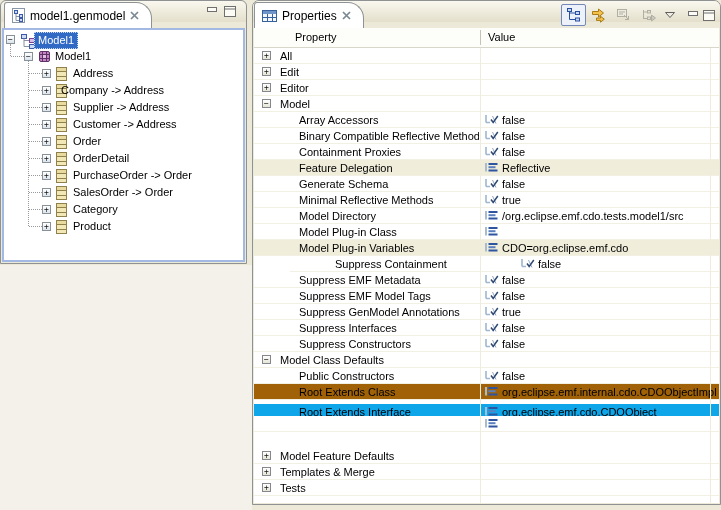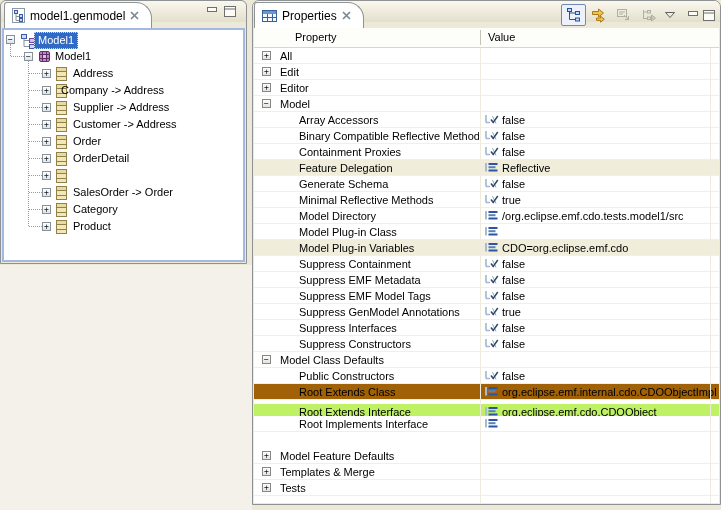--- a/index.html
+++ b/index.html
@@ -223,20 +223,21 @@
         <div class="tree-row" style="top: 137px;">
           <div class="stub" style="left: 25px; top: 8px; width: 13px;"></div>
           <span class="expando" style="left: 38px; top: 4px;">+</span>
           <span class="icon tree-icon" style="top: 2px; left: 52px;">
             <svg width="11" height="14" viewBox="0 0 11 14">
               <rect x="0.5" y="0.5" width="10" height="13" fill="#F2E7B7" stroke="#8F8149"></rect>
               <rect x="1" y="1" width="9" height="3.5" fill="#E9DB9F"></rect>
               <path d="M0.5 4.5h10 M0.5 9.5h10" stroke="#8F8149"></path>
             </svg>
           </span>
+          <span class="tree-label" style="left: 66px;">PurchaseOrder -&gt; Order</span>
         </div>
         <div class="tree-row" style="top: 154px;">
           <div class="stub" style="left: 25px; top: 8px; width: 13px;"></div>
           <span class="expando" style="left: 38px; top: 4px;">+</span>
           <span class="icon tree-icon" style="top: 2px; left: 52px;">
             <svg width="11" height="14" viewBox="0 0 11 14">
               <rect x="0.5" y="0.5" width="10" height="13" fill="#F2E7B7" stroke="#8F8149"></rect>
               <rect x="1" y="1" width="9" height="3.5" fill="#E9DB9F"></rect>
               <path d="M0.5 4.5h10 M0.5 9.5h10" stroke="#8F8149"></path>
             </svg>
@@ -470,21 +471,21 @@
           <span class="icon val-icon">
             <svg width="15" height="11" viewBox="0 0 15 11">
               <rect x="1" y="1" width="2" height="8.5" fill="#A8BCD0"></rect>
               <rect x="4.5" y="1" width="9" height="2" fill="#2E56A0"></rect>
               <rect x="4.5" y="4.2" width="7" height="2" fill="#5A80C0"></rect>
               <rect x="4.5" y="7.5" width="9" height="2" fill="#2E56A0"></rect>
             </svg>
           </span>
           <span class="val-text">CDO=org.eclipse.emf.cdo</span>
         </div>
-        <div class="prop-row" style="top: 208px;">
+        <div class="prop-row" style="top: 208px; margin-left: 36px;">
           <span class="prop-label">Suppress Containment</span>
           <span class="icon val-icon">
             <svg width="15" height="11" viewBox="0 0 15 11">
               <path d="M2 1v7.5 M2 8.5h4" stroke="#9FB6CE" stroke-width="1.6" fill="none"></path>
               <path d="M8.5 2l3.5 7.5" stroke="#93AAC2" stroke-width="1"></path>
               <path d="M7 5.5l2.2 3L13.8 2" stroke="#2E4A74" stroke-width="1.5" fill="none"></path>
             </svg>
           </span>
           <span class="val-text">false</span>
         </div>
@@ -563,34 +564,33 @@
           <span class="icon val-icon">
             <svg width="15" height="11" viewBox="0 0 15 11">
               <rect x="1" y="1" width="2" height="8.5" fill="#A8BCD0"></rect>
               <rect x="4.5" y="1" width="9" height="2" fill="#2E56A0"></rect>
               <rect x="4.5" y="4.2" width="7" height="2" fill="#5A80C0"></rect>
               <rect x="4.5" y="7.5" width="9" height="2" fill="#2E56A0"></rect>
             </svg>
           </span>
           <span class="val-text">org.eclipse.emf.internal.cdo.CDOObjectImpl</span>
         </div>
-        <div class="prop-row" style="top: 356px; background: #bef264;">
+        <div class="prop-row" style="top: 356px; background: #0ea5e9;">
           <span class="prop-label">Root Extends Interface</span>
           <span class="icon val-icon">
             <svg width="15" height="11" viewBox="0 0 15 11">
               <rect x="1" y="1" width="2" height="8.5" fill="#A8BCD0"></rect>
               <rect x="4.5" y="1" width="9" height="2" fill="#2E56A0"></rect>
               <rect x="4.5" y="4.2" width="7" height="2" fill="#5A80C0"></rect>
               <rect x="4.5" y="7.5" width="9" height="2" fill="#2E56A0"></rect>
             </svg>
           </span>
           <span class="val-text">org.eclipse.emf.cdo.CDOObject</span>
         </div>
         <div class="prop-row" style="top: 368px;">
-          <span class="prop-label">Root Implements Interface</span>
           <span class="icon val-icon">
             <svg width="15" height="11" viewBox="0 0 15 11">
               <rect x="1" y="1" width="2" height="8.5" fill="#A8BCD0"></rect>
               <rect x="4.5" y="1" width="9" height="2" fill="#2E56A0"></rect>
               <rect x="4.5" y="4.2" width="7" height="2" fill="#5A80C0"></rect>
               <rect x="4.5" y="7.5" width="9" height="2" fill="#2E56A0"></rect>
             </svg>
           </span>
         </div>
         <div class="prop-row" style="top: 405px;">

